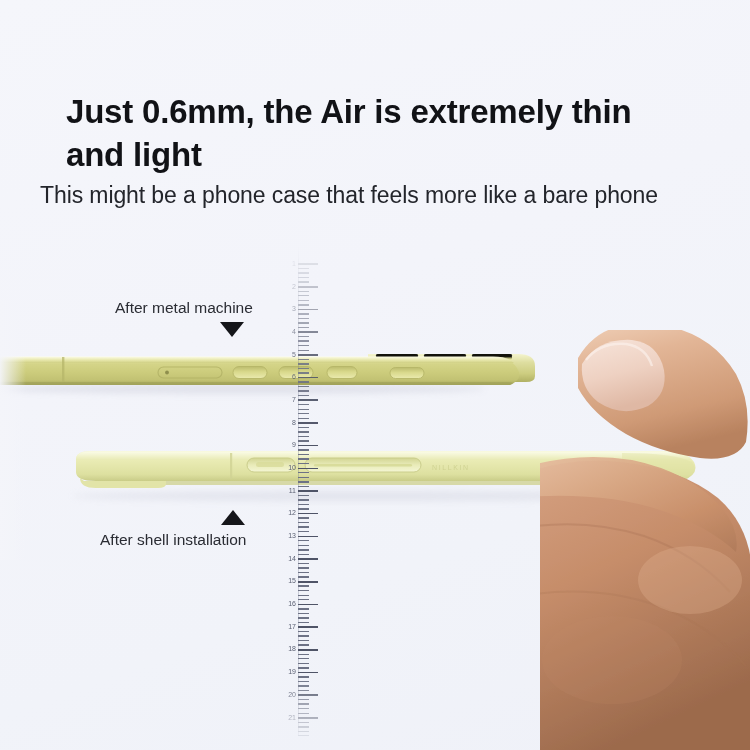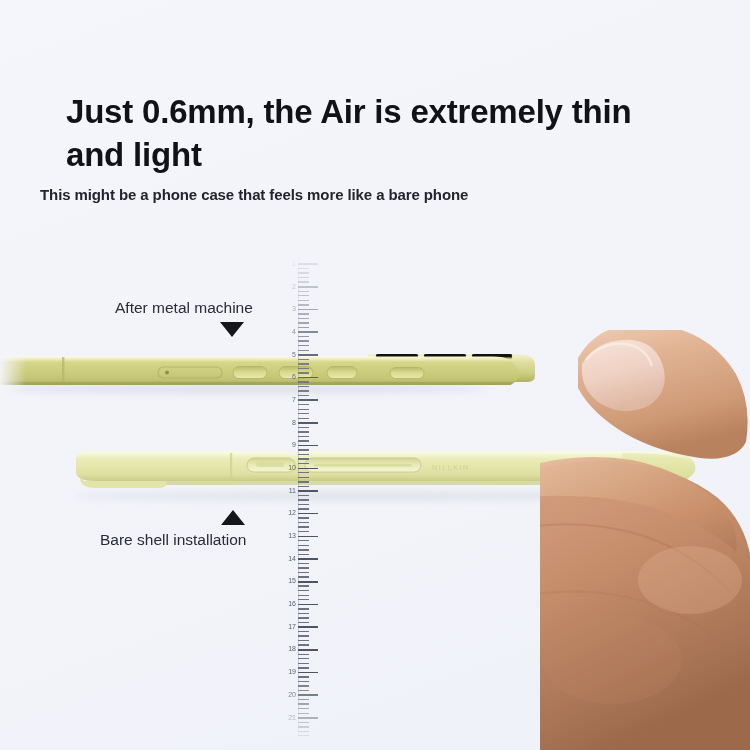--- a/index.html
+++ b/index.html
@@ -29,23 +29,23 @@
     font-weight: bold;
     color: #111216;
     letter-spacing: -0.2px;
     margin-left: 28px;
   }
   .subhead {
     position: absolute;
     left: 40px;
     top: 182px;
     width: 620px;
-    font-size: 15px;
+    font-size: 23px;
     line-height: 26px;
-    font-weight: bold;
+    font-weight: normal;
     color: #23252b;
     letter-spacing: -0.1px;
   }
 
   
   .callout {
     position: absolute;
     font-size: 15.5px;
     color: #2a2c33;
     white-space: nowrap;
@@ -428,17 +428,17 @@
       <div class="rnum" style="top: 467.546px;">21</div>
       <div class="rtick minor" style="top: 475.583px;"></div>
       <div class="rtick minor" style="top: 480.12px;"></div>
       <div class="rtick minor" style="top: 484.657px;"></div>
       <div class="rtick minor" style="top: 489.194px;"></div>
     </div>
 
   <div class="callout callout-top">After metal machine</div>
   <div class="tri tri-down"></div>
 
-  <div class="callout callout-bottom">Bare shell installation</div>
+  <div class="callout callout-bottom">After shell installation</div>
   <div class="tri tri-up"></div>
 
   <div class="fade-edge-left"></div>
 </div>
 
 </body></html>

